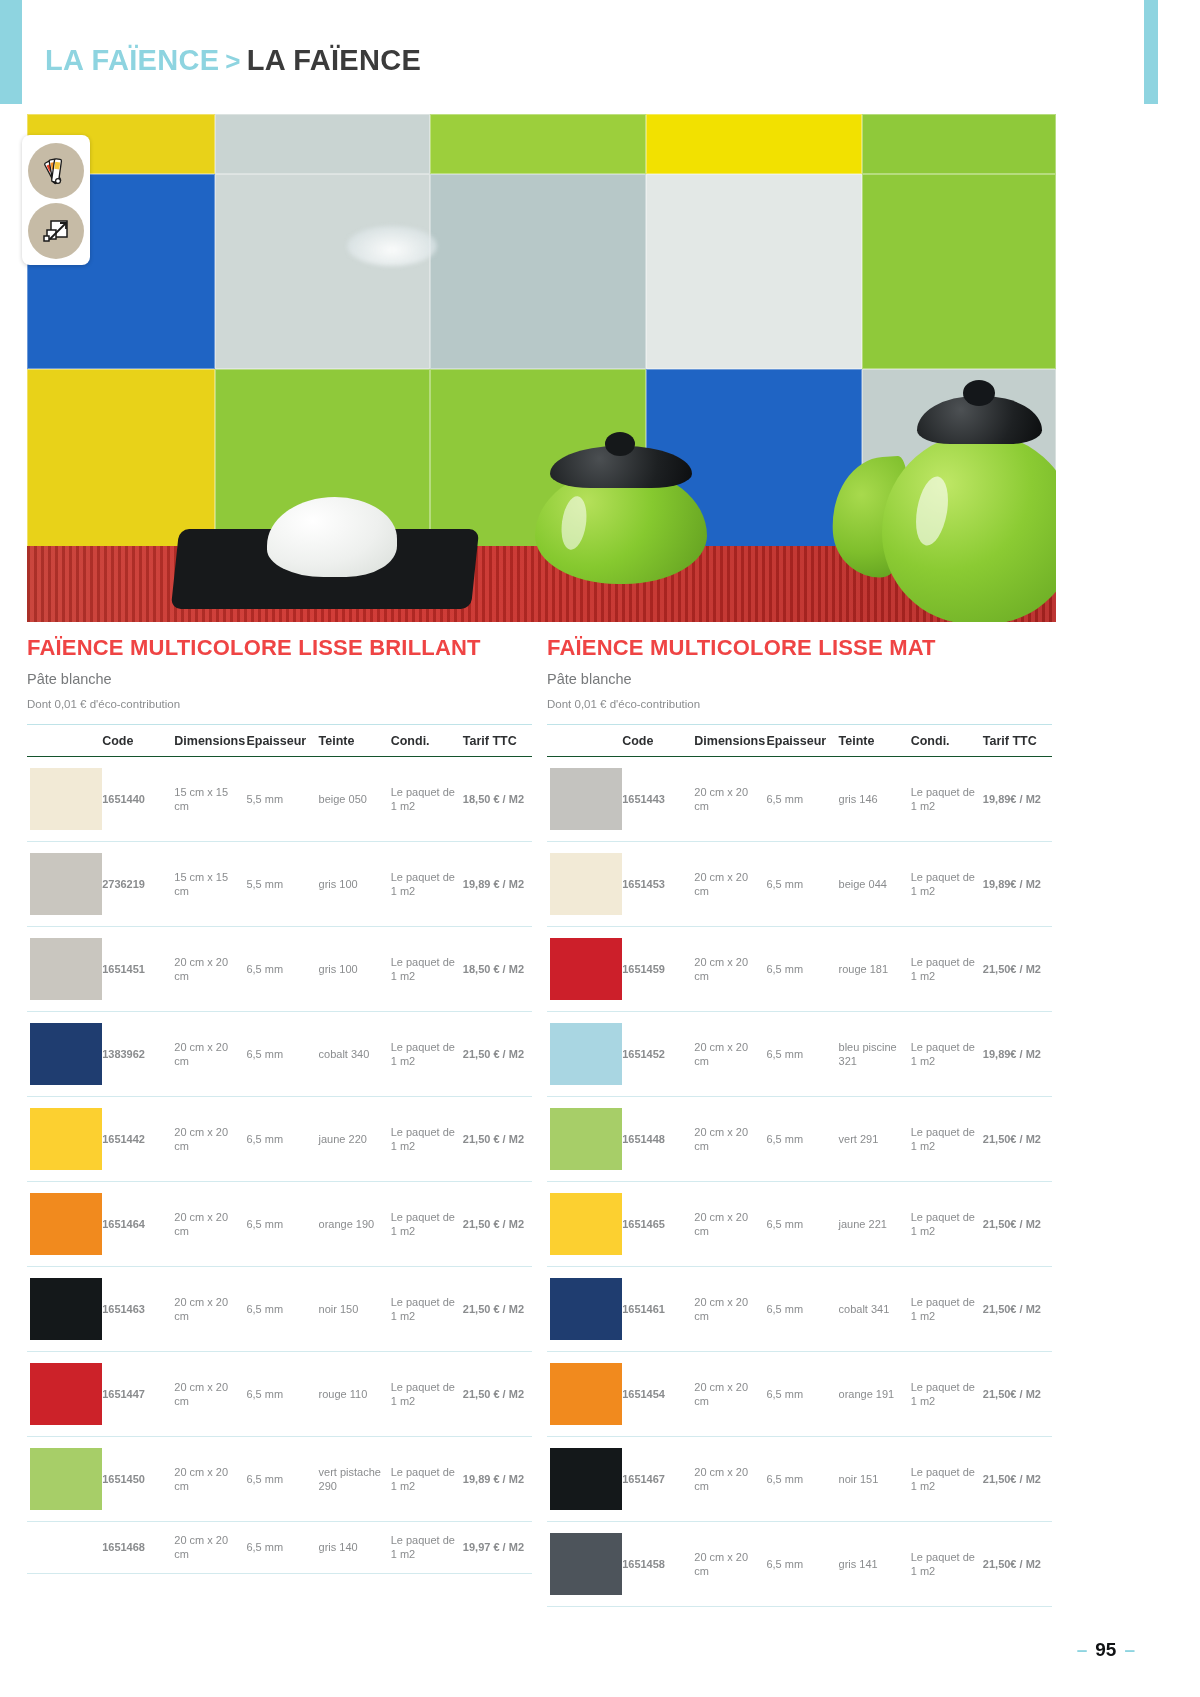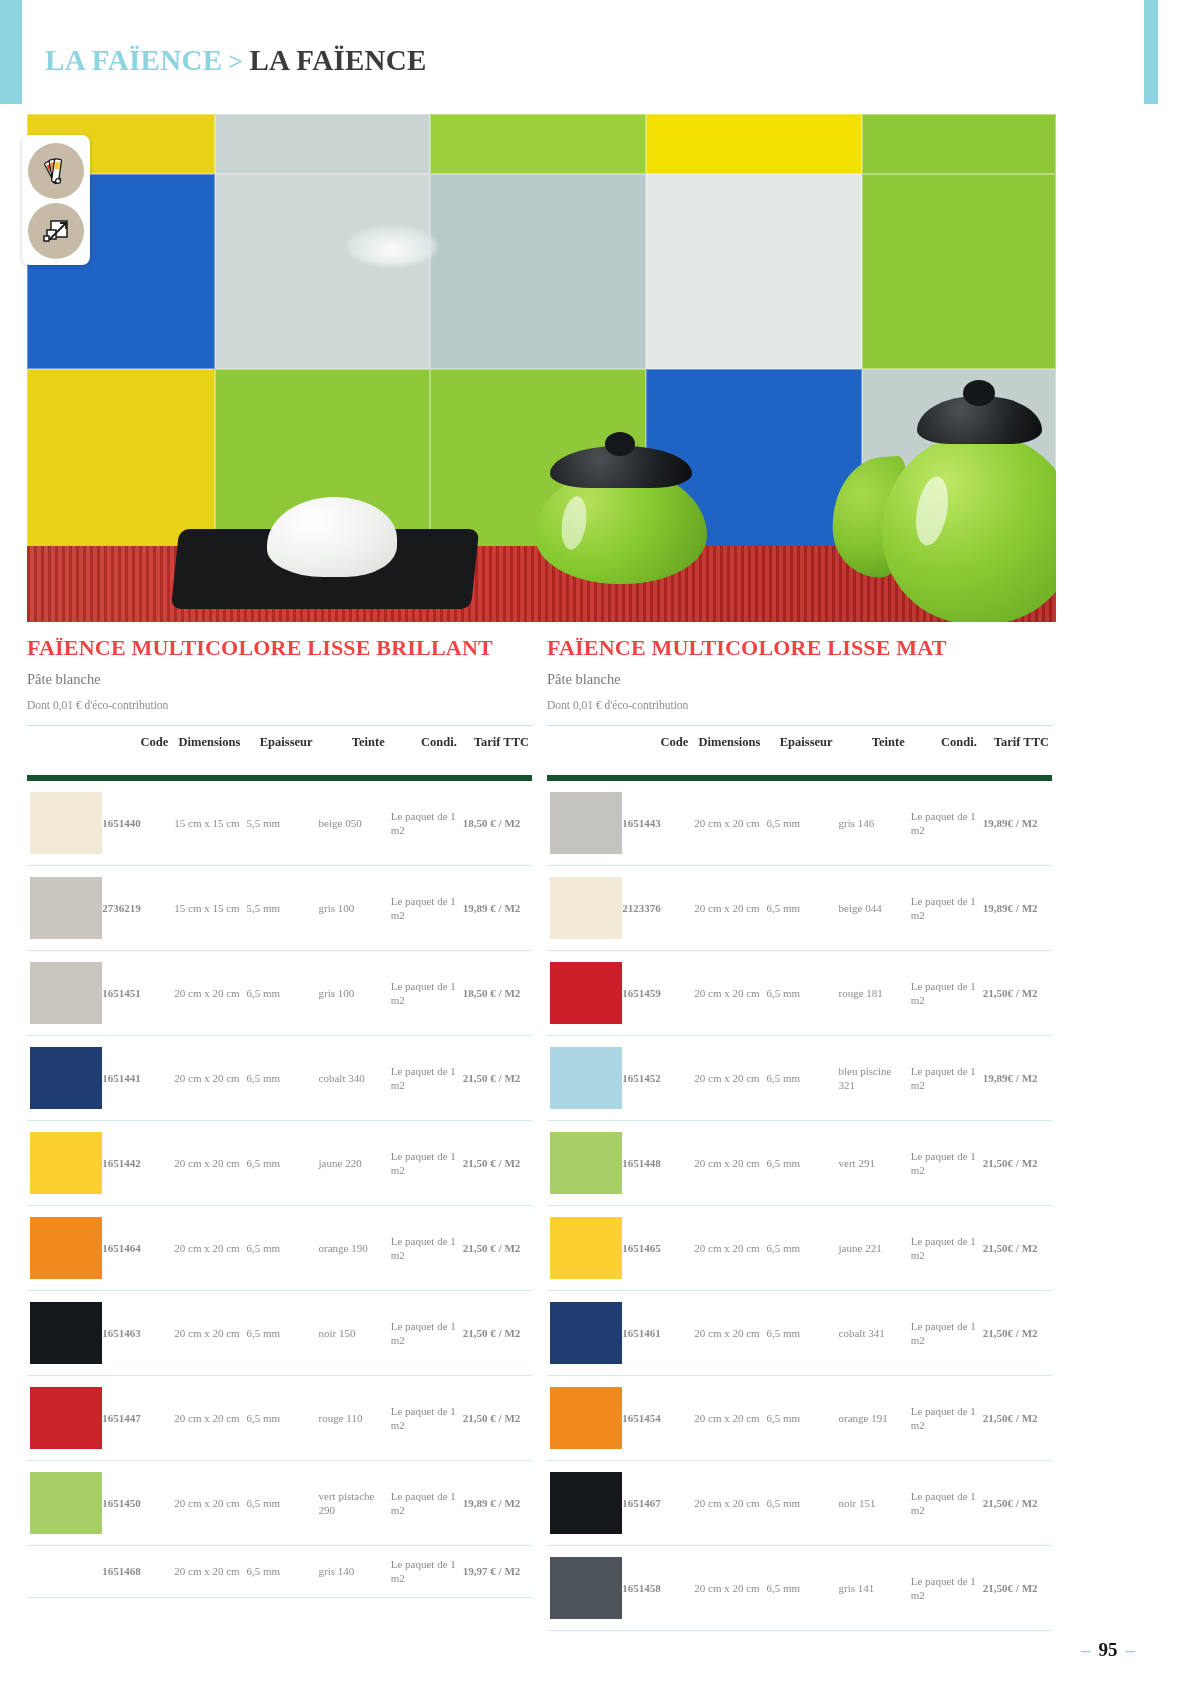--- a/index.html
+++ b/index.html
@@ -2,21 +2,21 @@
 <html><head>
 <meta charset="utf-8">
 <style>
   * { box-sizing: border-box; margin: 0; padding: 0; }
   html, body {
     width: 1200px; height: 1697px;
     background: #ffffff;
     font-family: "Liberation Sans", sans-serif;
     overflow: hidden;
   }
-  .page { position: relative; width: 1181px; height: 1697px; background: #fff; font-family: Liberation Serif, serif; }
+  .page { position: relative; width: 1181px; height: 1697px; background: #fff; }
 
   
   .header-band {
     position: absolute; left: 0; top: 0; width: 1144px; height: 104px;
     background: #ffffff;
   }
   .header-left-bar {
     position: absolute; left: 0; top: 0; width: 22px; height: 104px;
     background: #8ed4e0;
   }
@@ -151,22 +151,22 @@
   .prod-eco {
     margin-top: 11px; font-size: 11.5px; color: #8b8d8f;
   }
 
   table.ptable {
     margin-top: 14px; width: 100%; border-collapse: collapse;
     table-layout: fixed;
   }
   table.ptable th {
     font-size: 12.5px; font-weight: bold; color: #2d2f31;
-    text-align: right; padding: 9px 3px 25px 3px;
-    border-top: 1px solid #bfe3e8; border-bottom: 6px solid #14532d;
+    text-align: left; padding: 9px 3px 8px 3px;
+    border-top: 1px solid #bfe3e8; border-bottom: 1px solid #14532d;
   }
   table.ptable td {
     font-size: 11px; color: #8a8c8e; padding: 11px 3px;
     border-bottom: 1px solid #d3eaee; vertical-align: middle;
     line-height: 1.3;
   }
   td.c-swatch { padding: 6px 0; width: 78px; }
   td.c-code { font-size: 13px; font-weight: bold; color: #1a1c1e; width: 72px; }
   td.c-dim  { width: 92px; margin-left: 8px; }
   td.c-ep   { width: 62px; }
@@ -314,21 +314,21 @@
               <td class="c-dim">20 cm x 20 cm</td>
               <td class="c-ep">6,5 mm</td>
               <td class="c-teinte">gris 100</td>
               <td class="c-condi">Le paquet de 1 m2</td>
               <td class="c-price">18,50 € / M2</td>
             </tr>
             <tr>
               <td class="c-swatch">
                 <span class="swatch" style="background: rgb(31, 61, 112);"></span>
               </td>
-              <td class="c-code">1651441</td>
+              <td class="c-code">1383962</td>
               <td class="c-dim">20 cm x 20 cm</td>
               <td class="c-ep">6,5 mm</td>
               <td class="c-teinte">cobalt 340</td>
               <td class="c-condi">Le paquet de 1 m2</td>
               <td class="c-price">21,50 € / M2</td>
             </tr>
             <tr>
               <td class="c-swatch">
                 <span class="swatch" style="background: rgb(252, 208, 48);"></span>
               </td>
@@ -421,21 +421,21 @@
               <td class="c-dim">20 cm x 20 cm</td>
               <td class="c-ep">6,5 mm</td>
               <td class="c-teinte">gris 146</td>
               <td class="c-condi">Le paquet de 1 m2</td>
               <td class="c-price">19,89€ / M2</td>
             </tr>
             <tr>
               <td class="c-swatch">
                 <span class="swatch" style="background: rgb(242, 234, 214);"></span>
               </td>
-              <td class="c-code">2123376</td>
+              <td class="c-code">1651453</td>
               <td class="c-dim">20 cm x 20 cm</td>
               <td class="c-ep">6,5 mm</td>
               <td class="c-teinte">beige 044</td>
               <td class="c-condi">Le paquet de 1 m2</td>
               <td class="c-price">19,89€ / M2</td>
             </tr>
             <tr>
               <td class="c-swatch">
                 <span class="swatch" style="background: rgb(204, 31, 42);"></span>
               </td>

